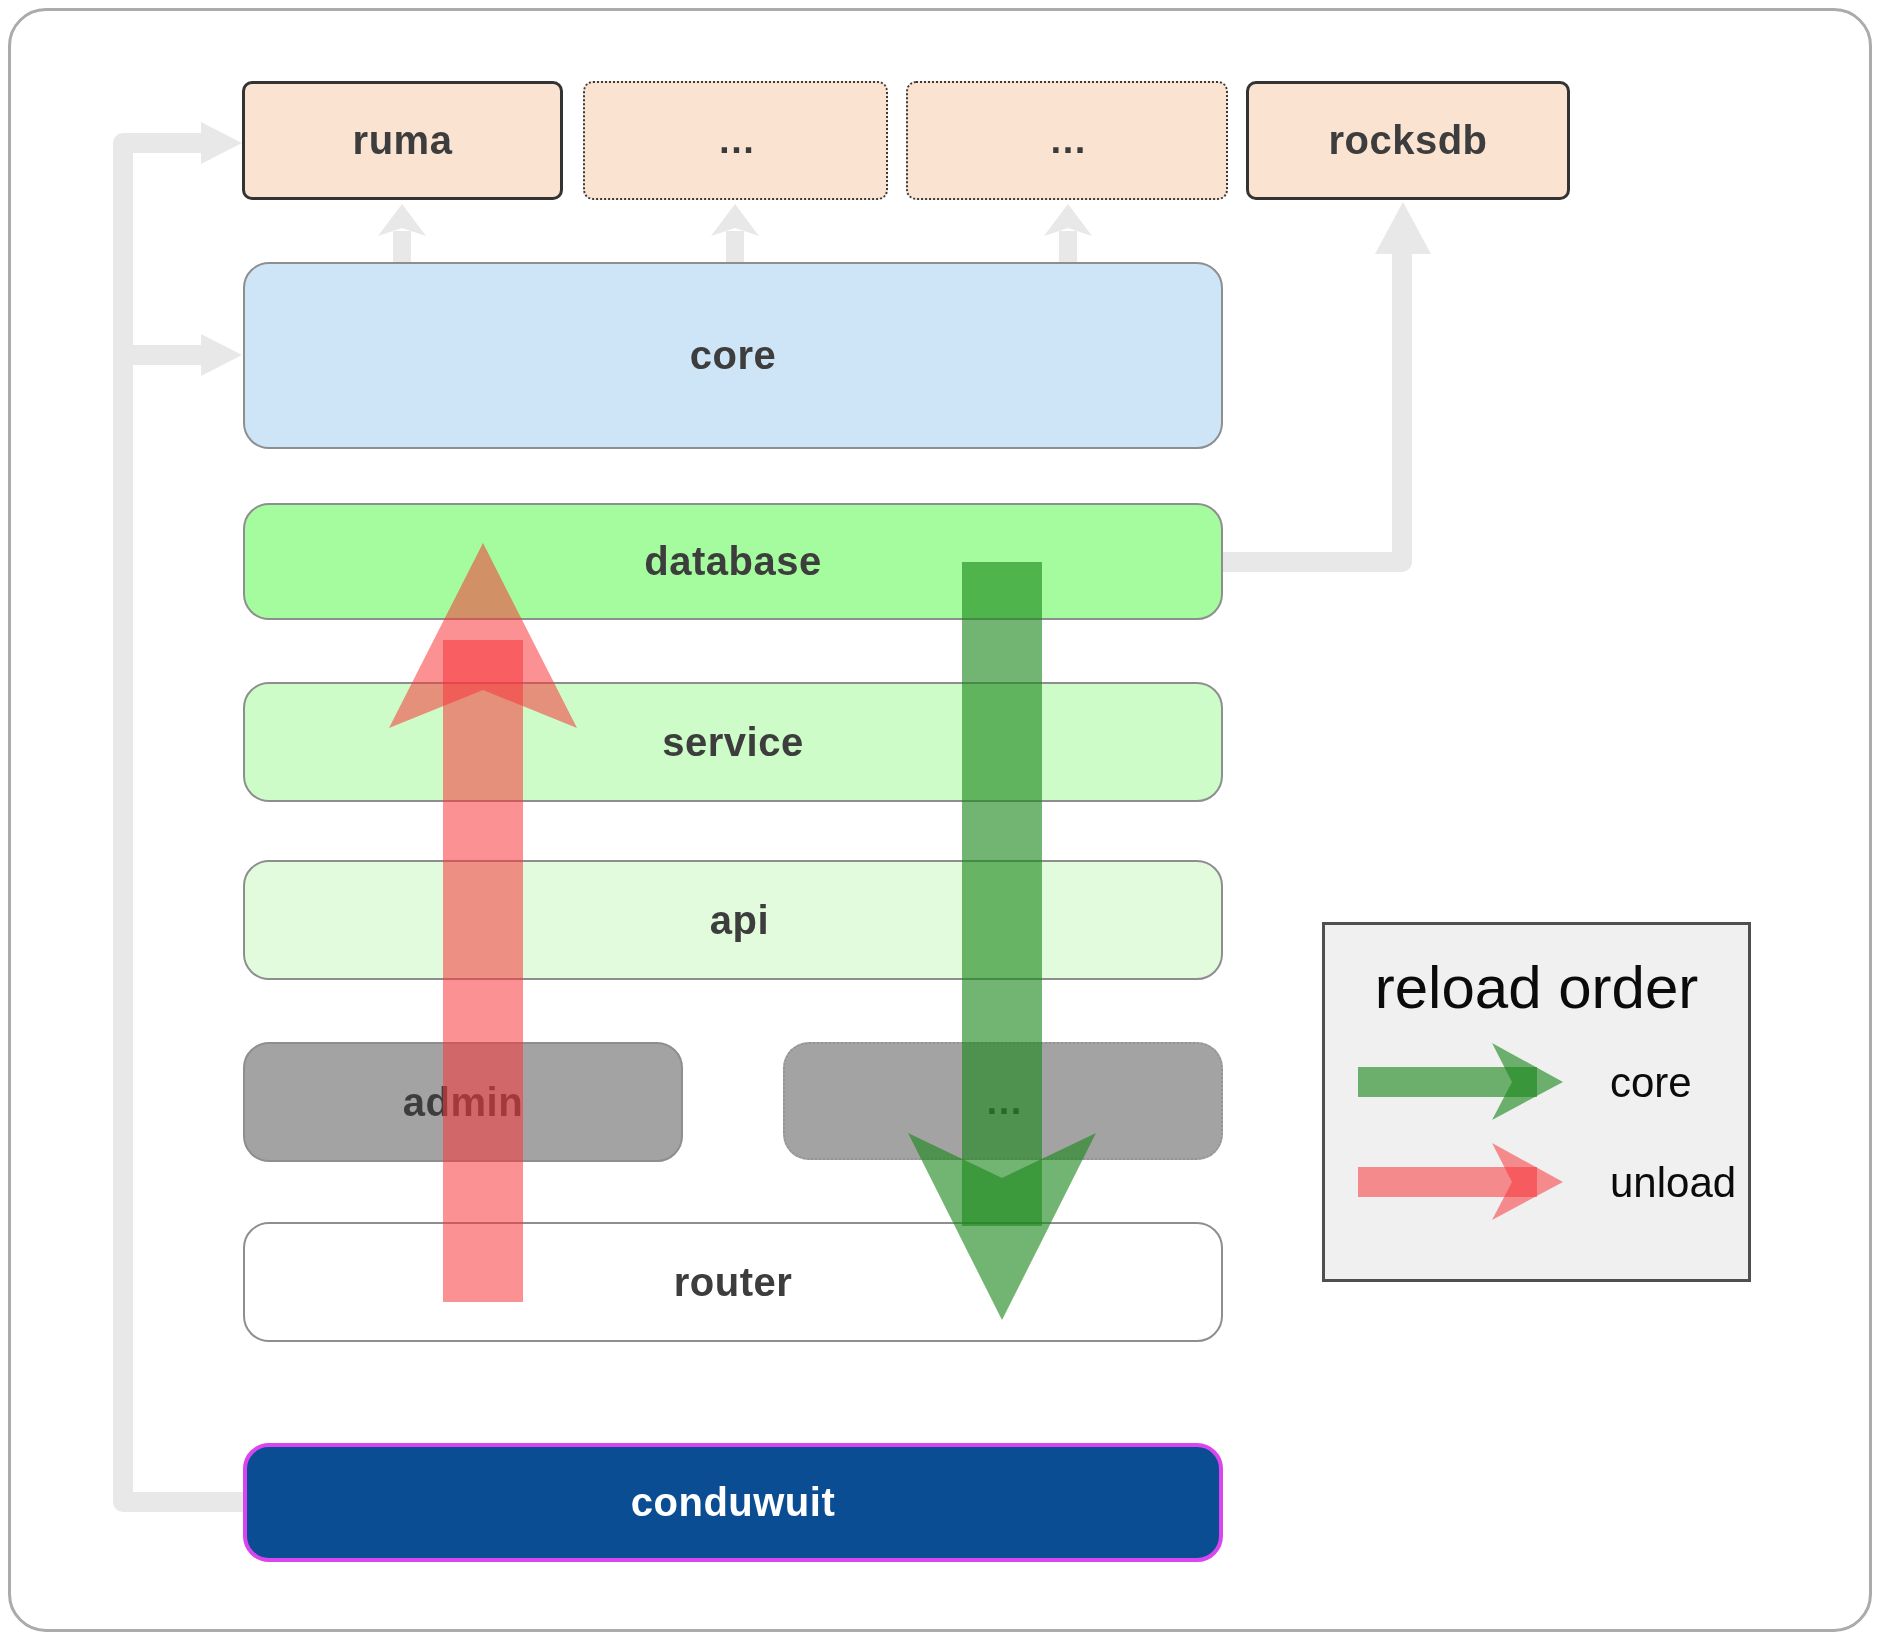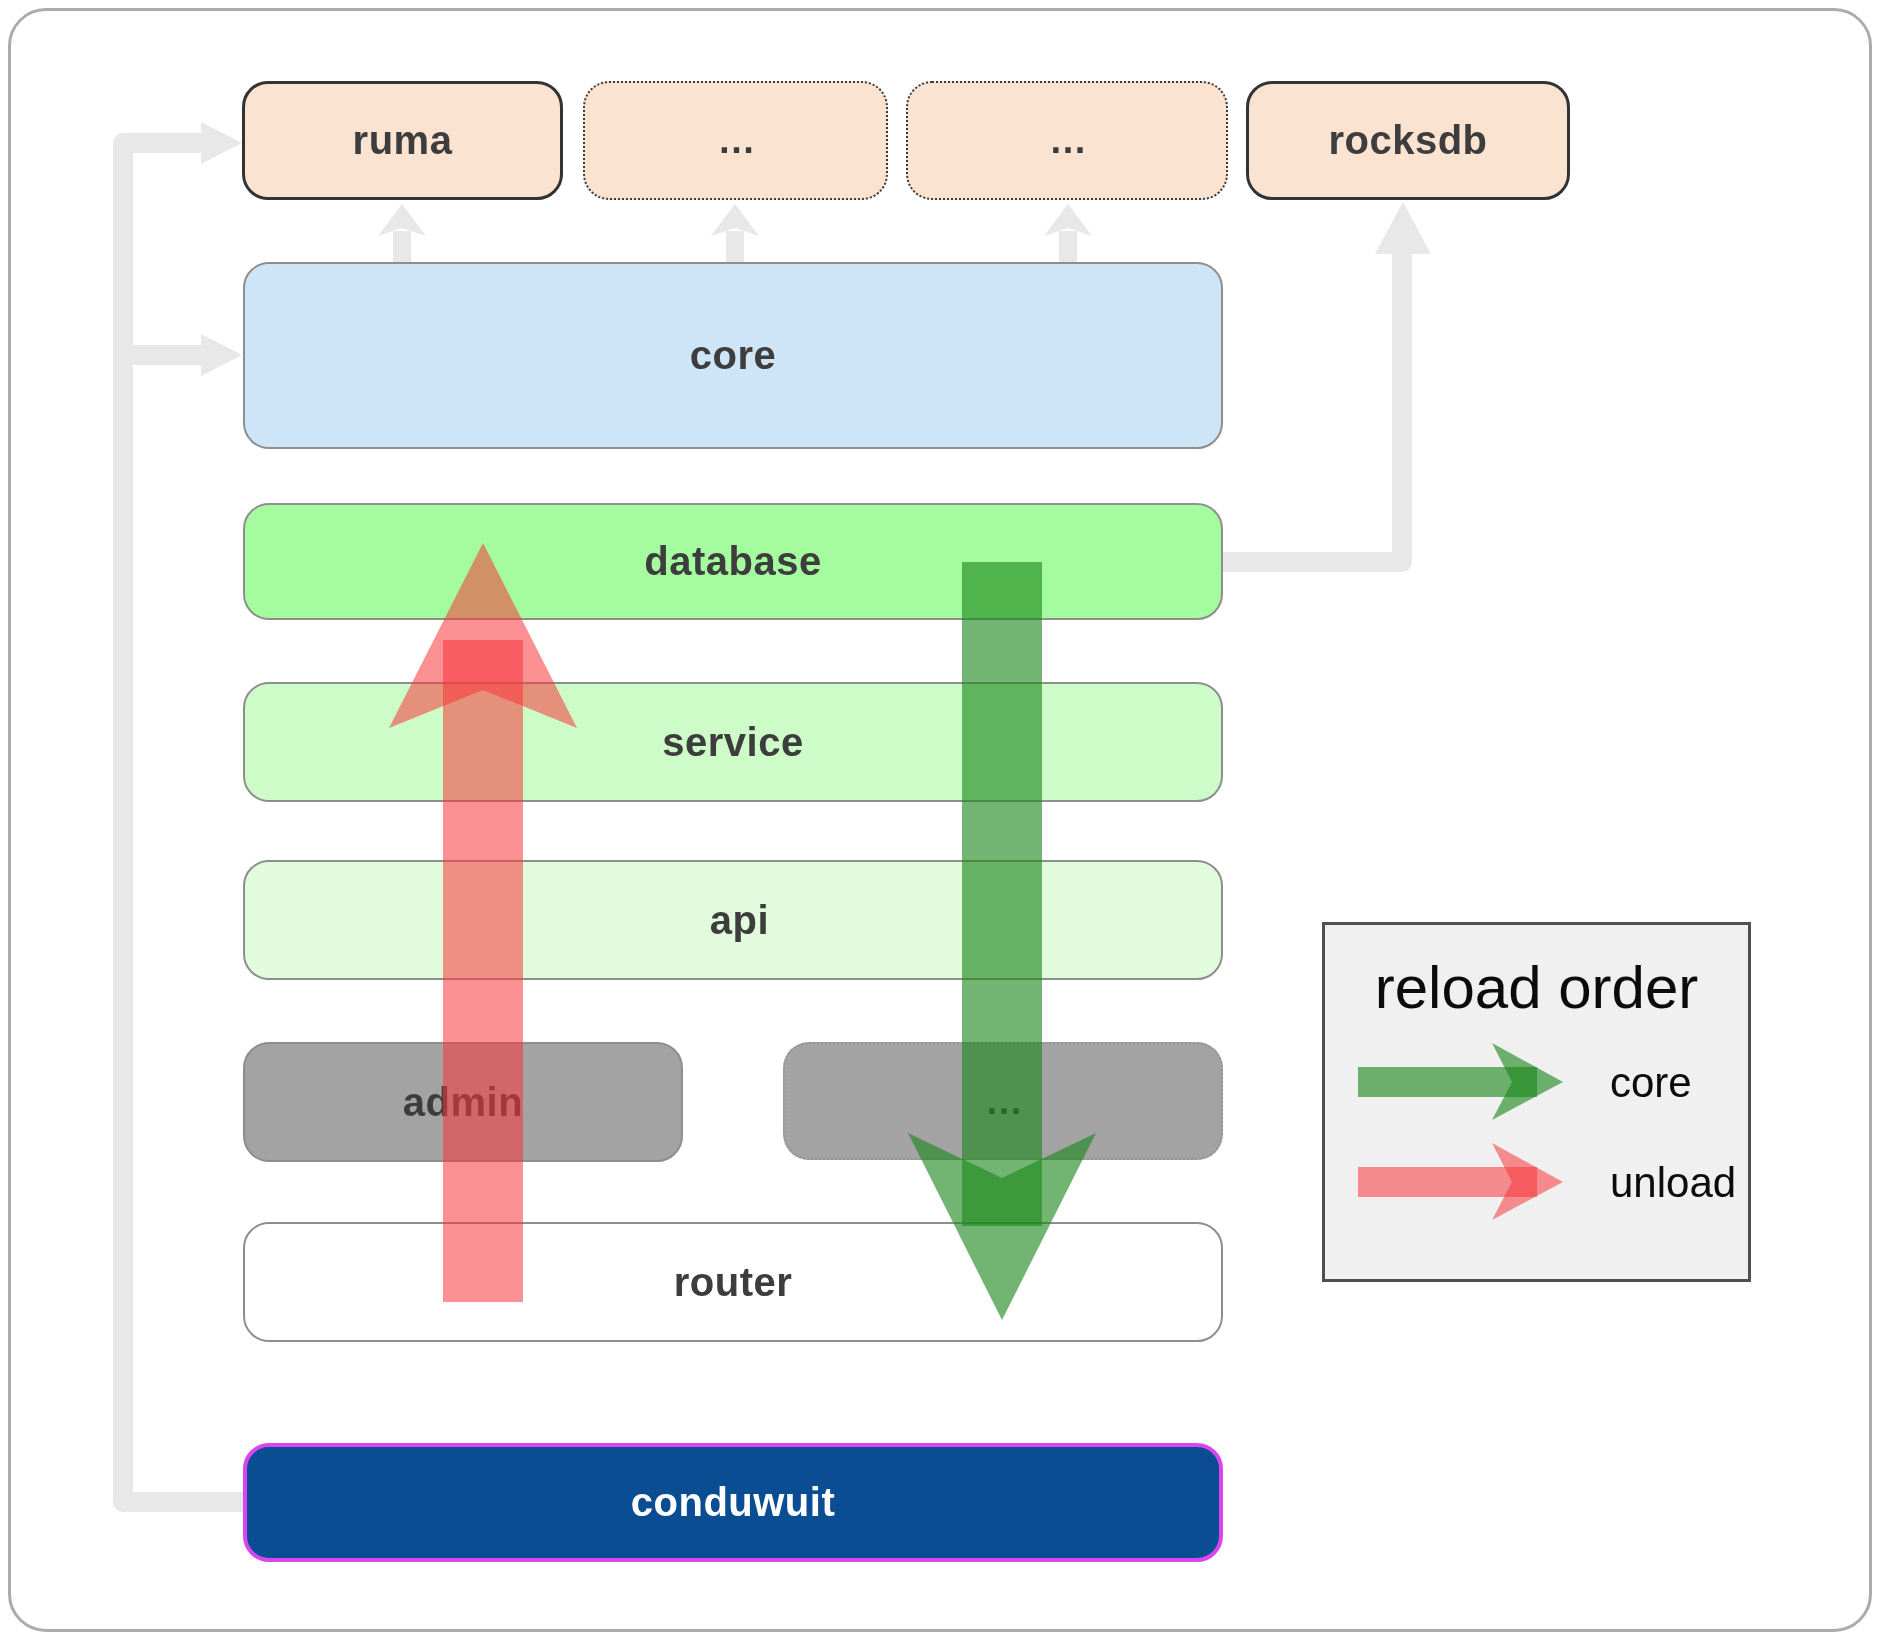--- a/index.html
+++ b/index.html
@@ -37,21 +37,21 @@
     justify-content: center;
     font-size: 40px;
     font-weight: 600;
     color: #3d3d3d;
     letter-spacing: 0.5px;
   }
   .box.solid-dark   { border: 3px solid #333333; }
   .box.dotted-dark  { border: 2px dotted #3a3a3a; }
   .box.solid-gray   { border: 2px solid #8e8e8e; }
   .box.dotted-gray  { border: 2px dotted #949494; }
-  .peach    { background: #fbe3d2; }
+  .peach    { background: #fbe3d2; border-radius: 10px; }
   .blue     { background: #cee5f8; align-items: center; }
   .green1   { background: #a5fc9e; }
   .green2   { background: #cefcc8; }
   .green3   { background: #e2fbdd; }
   .green4   { background: #a3a3a3; }
   .white-bg { background: #ffffff; }
   .conduwuit {
     background: #0a4d92;
     border: 4px solid #d946ef;
     color: #ffffff;

